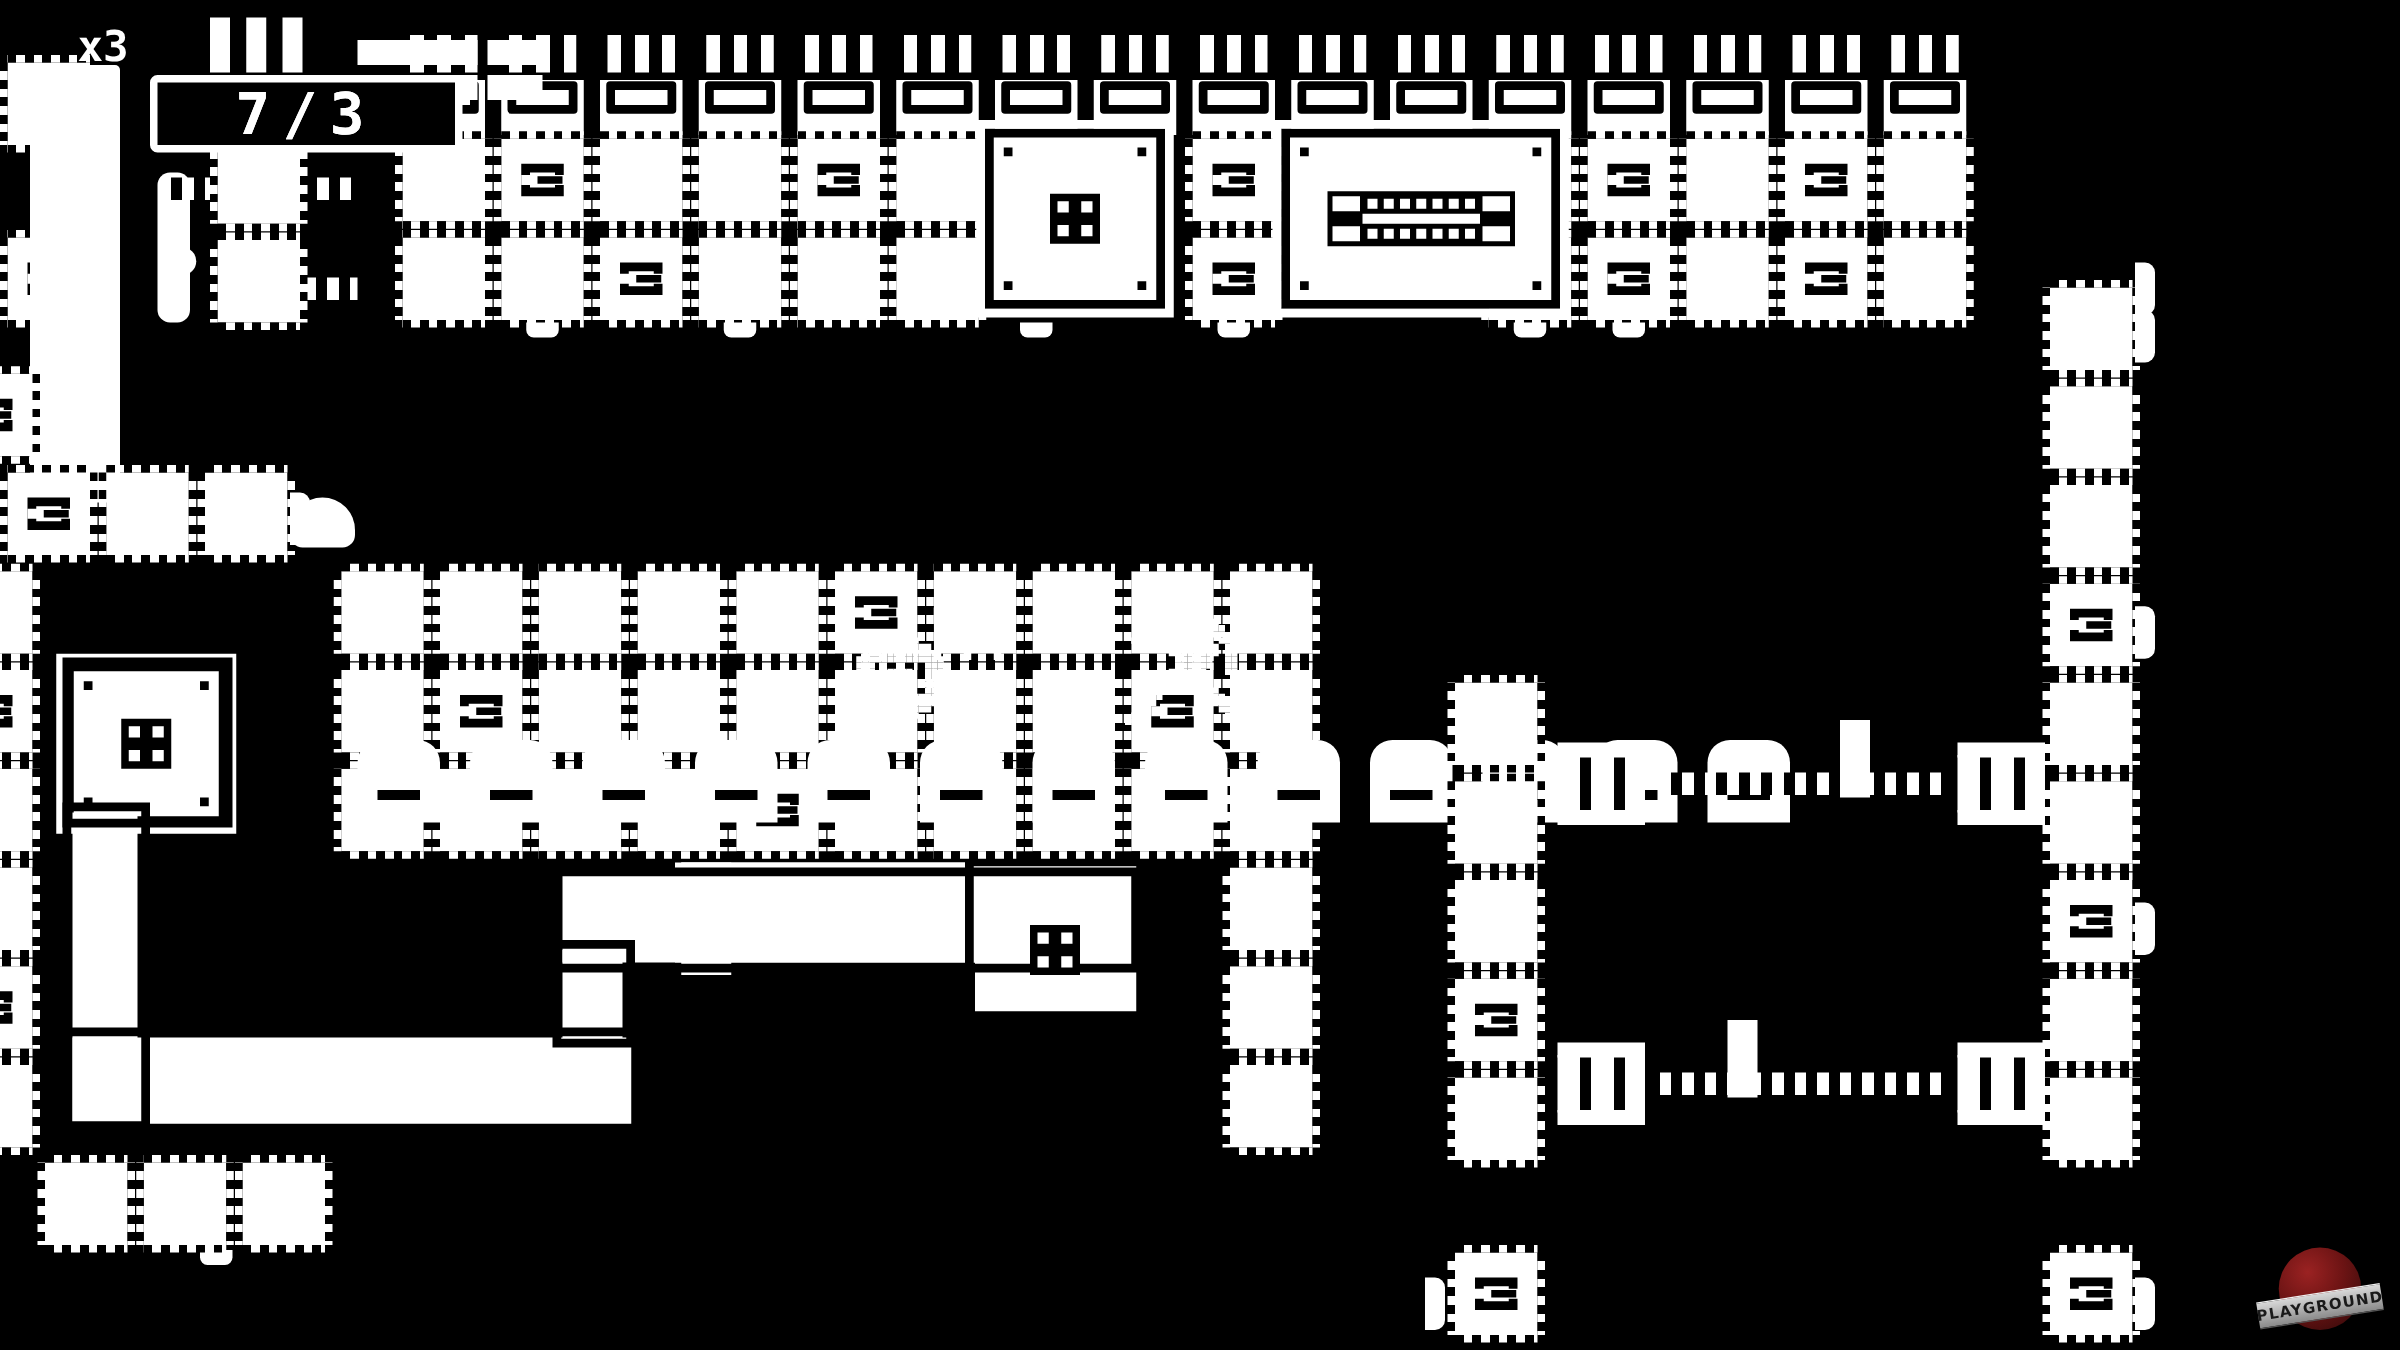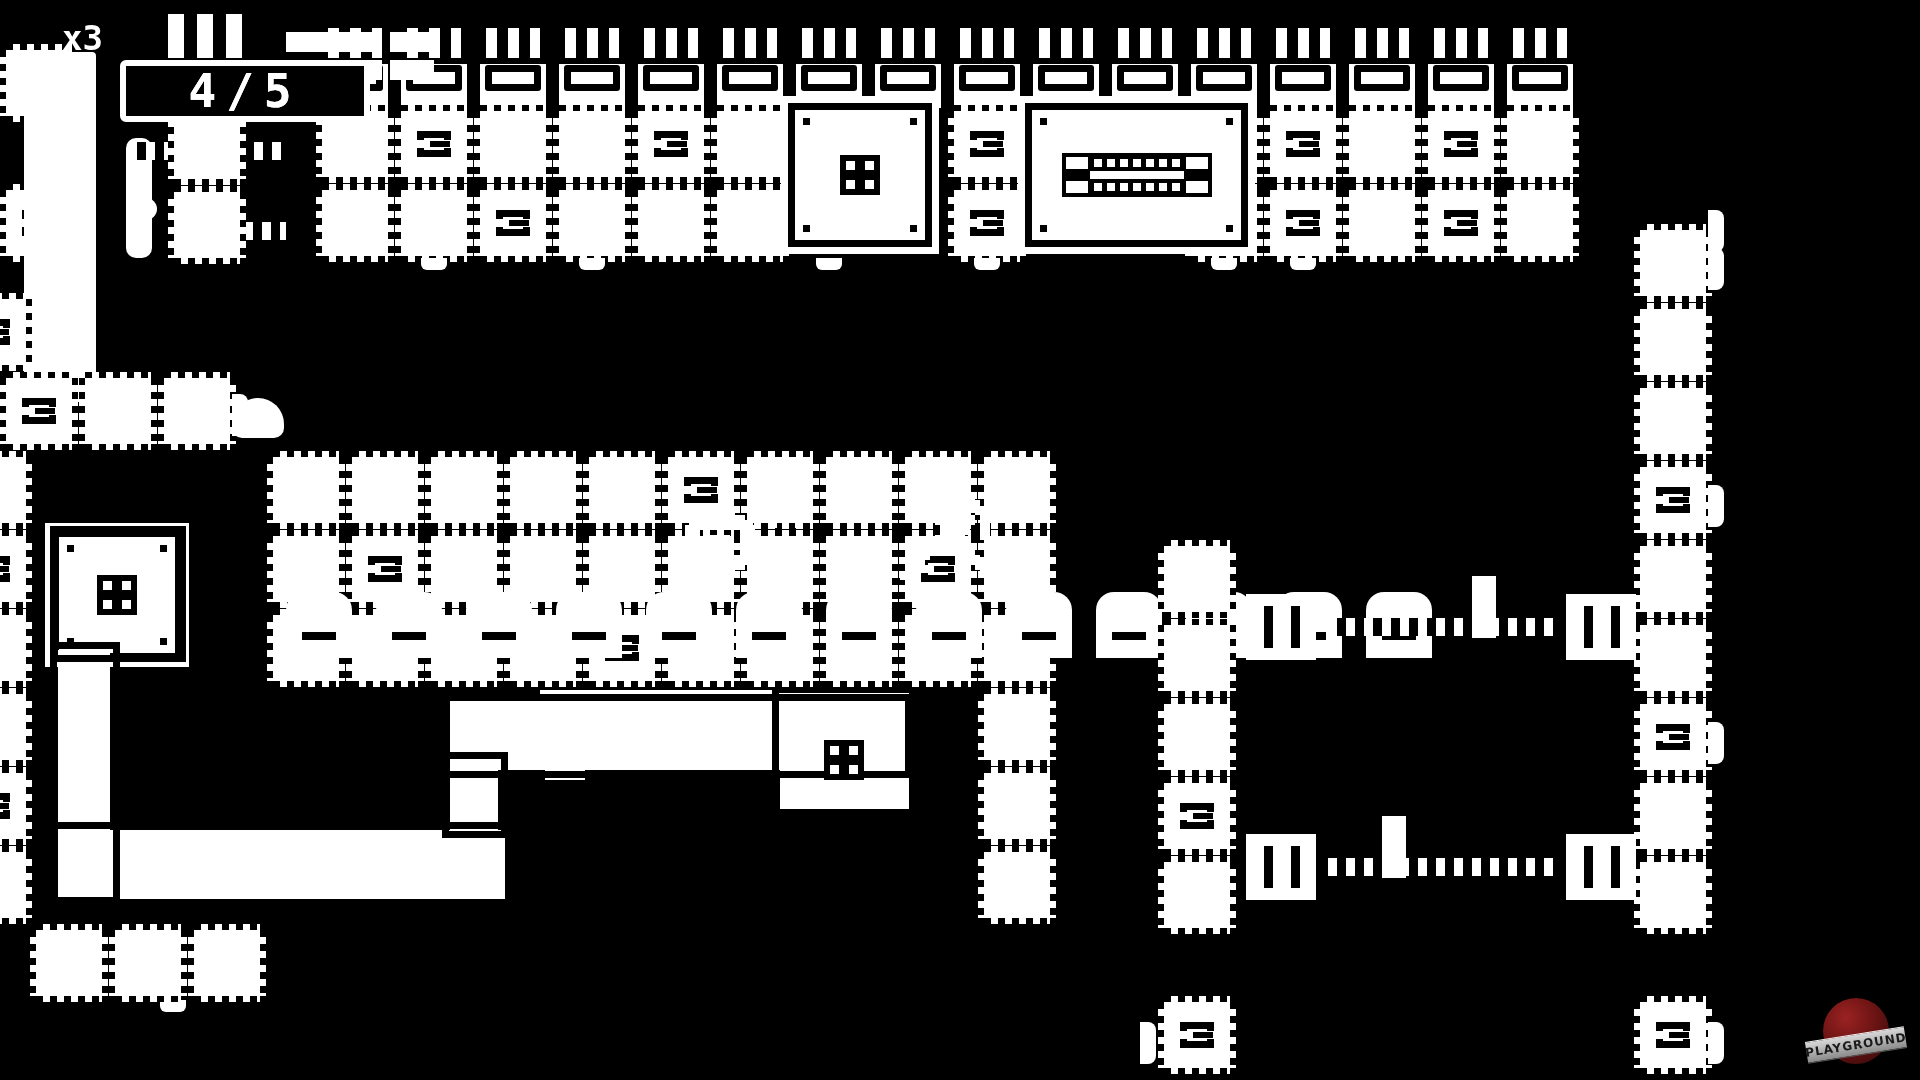--- a/index.html
+++ b/index.html
@@ -1346,21 +1346,21 @@
       </div>
     <div class="inv-grid" id="inv-grid" style="left: 286px; top: 32px;">
         <span></span>
         <span></span>
         <span></span>
         <span></span>
         <span></span>
         <span></span>
       </div>
     <div class="hud-bar" id="score-bar" style="left: 120px; top: 60px; width: 250px; height: 62px;">
-      <div class="hud-score">4/5</div>
+      <div class="hud-score">7/3</div>
     </div>
   </div>
 
   <div id="watermark">
     <div class="globe"></div>
     <div class="band">
       <span>PLAYGROUND</span>
     </div>
   </div>
 

